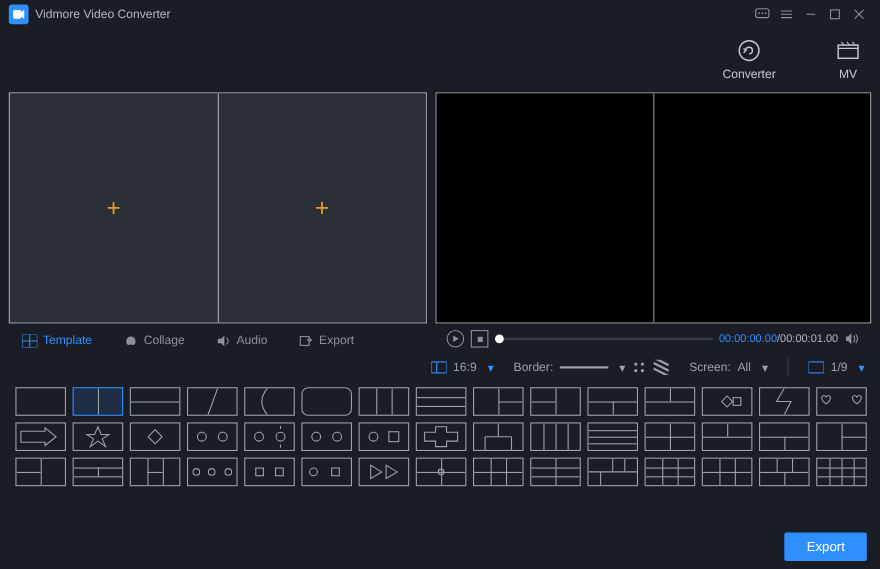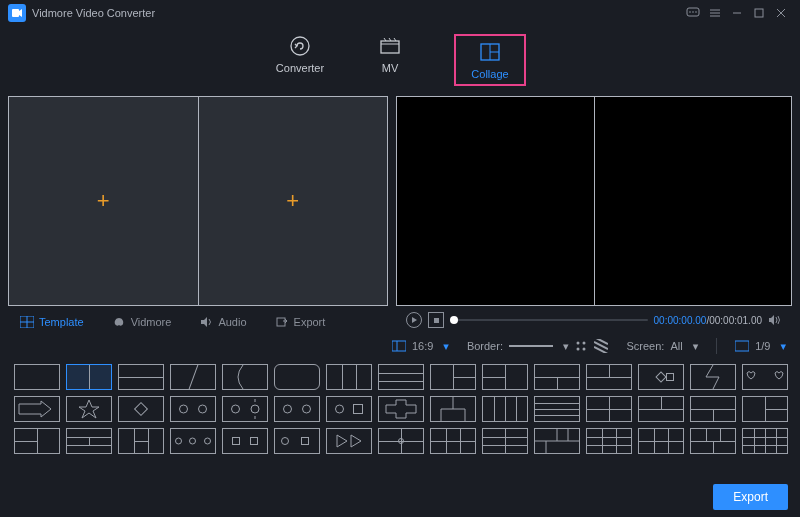--- a/index.html
+++ b/index.html
@@ -1,21 +1,21 @@
 <!DOCTYPE html>
 <html><head>
 <meta charset="utf-8">
 <style>
 * { margin:0; padding:0; box-sizing:border-box; font-family:-apple-system,Segoe UI,Arial,sans-serif; }
 body { background:#1a1d24; color:#b0b5bf; width:800px; height:517px; overflow:hidden; font-size:11px; }
 .titlebar { height:26px; display:flex; align-items:center; padding:12px 8px; }
 .logo { width:18px; height:18px; background:#2e8fff; border-radius:3px; margin-right:6px; display:flex; align-items:center; justify-content:center; }
 .titlebar .spacer { flex:1; }
 .titlebar .tbtn { width:22px; height:22px; display:flex; align-items:center; justify-content:center; cursor:pointer; color:#8a8f99; }
-.mainnav { display:flex; justify-content:center; gap:38px; padding:8px 14px 10px; }
+.mainnav { display:flex; justify-content:flex-end; gap:38px; padding:8px 3px 10px; }
 .navitem { width:52px; display:flex; flex-direction:column; align-items:center; gap:4px; cursor:pointer; color:#c5c9d0; }
 .navitem.active { color:#2e8fff; }
 .navitem .icon { width:24px; height:24px; }
 .navitem.active .icon svg * { stroke:#2e8fff; }
 .navbox { border:2px solid transparent; padding:4px 8px; }
 .navbox.active { border-color:#e8418b; }
 .workspace { display:flex; gap:8px; padding:0 8px; }
 .panel { border:1px solid #b0b5bf; display:flex; }
 .panel.left { width:380px; height:210px; }
 .panel.right { flex:1; height:210px; background:#000; }
@@ -115,32 +115,20 @@
         <svg width="24" height="24" viewBox="0 0 24 24">
           <rect x="3" y="7" width="18" height="12" fill="none" stroke="#c5c9d0" stroke-width="1.3"></rect>
           <line x1="3" y1="10" x2="21" y2="10" stroke="#c5c9d0"></line>
           <line x1="8" y1="7" x2="6" y2="4" stroke="#c5c9d0"></line>
           <line x1="13" y1="7" x2="11" y2="4" stroke="#c5c9d0"></line>
           <line x1="18" y1="7" x2="16" y2="4" stroke="#c5c9d0"></line>
         </svg>
       </div>
     <span>MV</span>
   </div>
-  <div class="navbox active">
-    <div class="navitem active">
-      <div class="icon">
-          <svg width="24" height="24" viewBox="0 0 24 24">
-            <rect x="3" y="4" width="18" height="16" fill="none" stroke="#2e8fff" stroke-width="1.3"></rect>
-            <line x1="12" y1="4" x2="12" y2="20" stroke="#2e8fff"></line>
-            <line x1="12" y1="12" x2="21" y2="12" stroke="#2e8fff"></line>
-          </svg>
-        </div>
-      <span>Collage</span>
-    </div>
-  </div>
 </div>
 
 <div class="workspace">
   <div class="panel left">
     <div class="cell">
         <span class="plus">+</span>
       </div>
     <div class="cell">
         <span class="plus">+</span>
       </div>
@@ -157,21 +145,21 @@
         <rect x="0" y="0" width="14" height="12" fill="none" stroke="#2e8fff"></rect>
         <line x1="7" y1="0" x2="7" y2="12" stroke="#2e8fff"></line>
         <line x1="0" y1="6" x2="14" y2="6" stroke="#2e8fff"></line>
       </svg>
     <span>Template</span>
   </div>
   <div class="tab">
     <svg width="14" height="12" viewBox="0 0 14 12">
         <path d="M7 2 C4 2 2 5 3 8 C4 10 6 10 7 9 C8 10 10 10 11 8 C12 5 10 2 7 2 Z" fill="#8a8f99"></path>
       </svg>
-    <span>Vidmore</span>
+    <span>Collage</span>
   </div>
   <div class="tab">
     <svg width="14" height="12" viewBox="0 0 14 12">
         <path d="M2 4 L5 4 L8 1 L8 11 L5 8 L2 8 Z" fill="#8a8f99"></path>
         <path d="M10 3 Q13 6 10 9" fill="none" stroke="#8a8f99"></path>
       </svg>
     <span>Audio</span>
   </div>
   <div class="tab">
     <svg width="14" height="12" viewBox="0 0 14 12">

